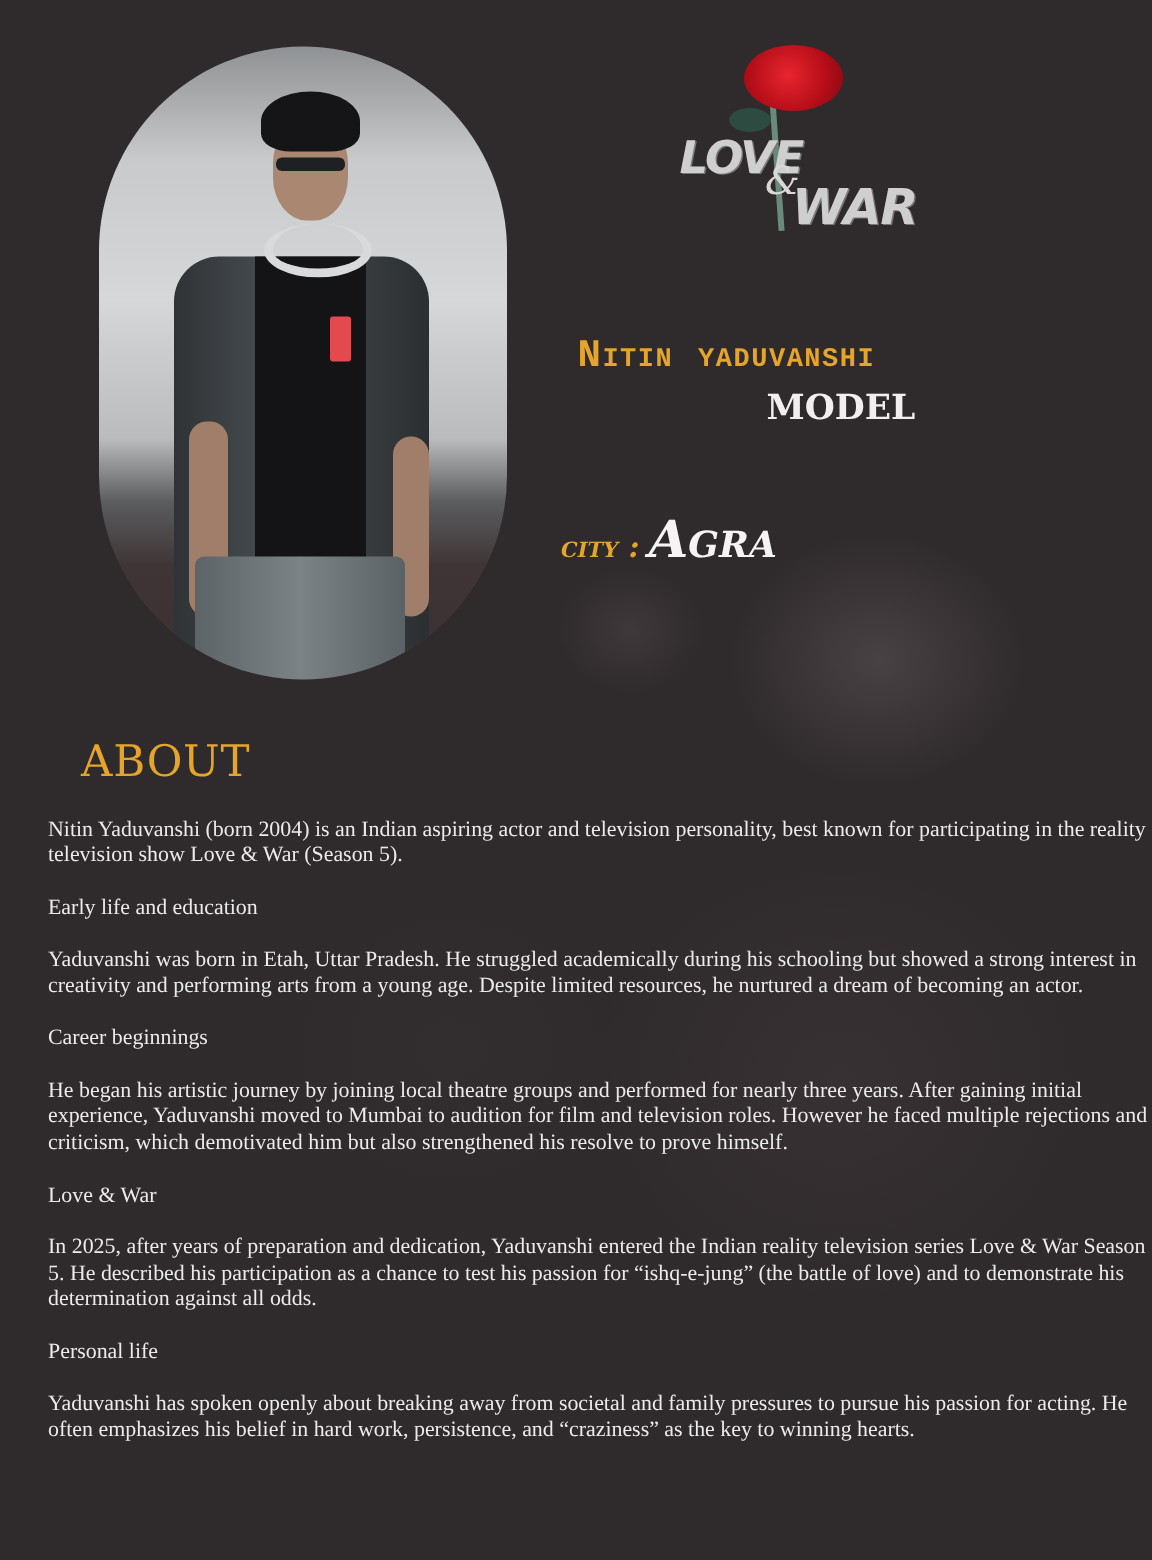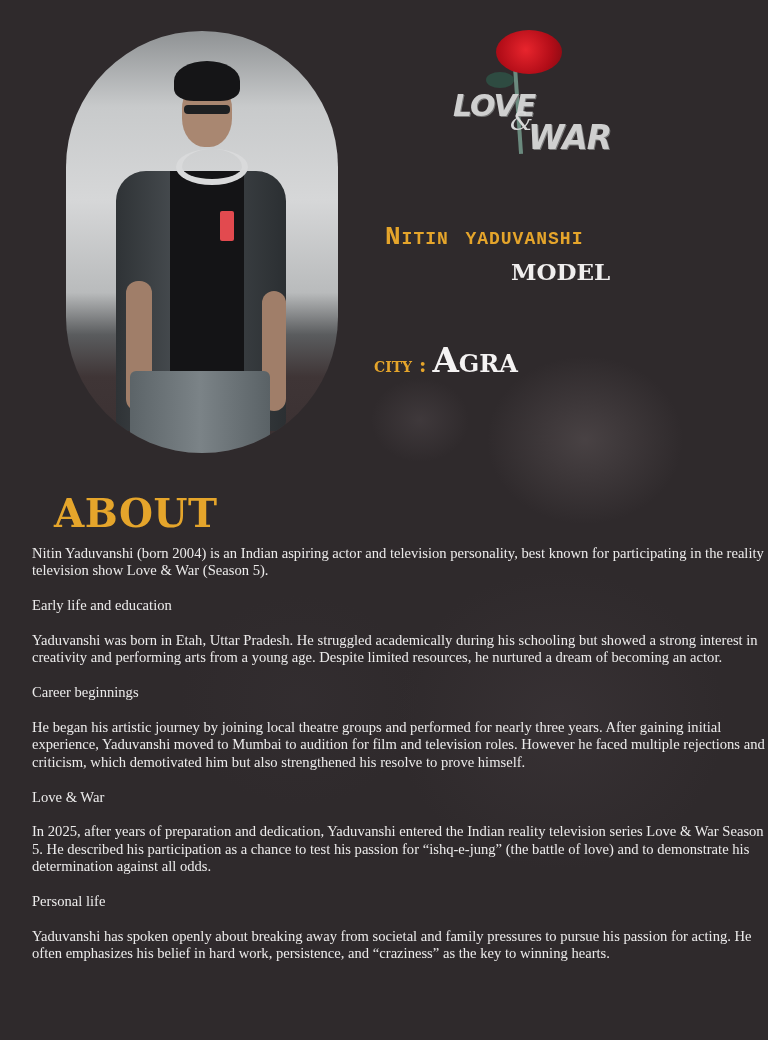--- a/index.html
+++ b/index.html
@@ -24,24 +24,24 @@
   .portrait .fig-arm-r{position:absolute;left:196px;top:260px;width:24px;height:120px;background:#a07e69;border-radius:12px;}
   .logo{position:absolute;left:436px;top:30px;width:160px;height:125px;}
   .rose{position:absolute;left:60px;top:0;width:66px;height:44px;border-radius:50%;background:radial-gradient(circle at 45% 45%,#e8252d,#b30d18 60%,#7d0a12);}
   .stem{position:absolute;left:80px;top:36px;width:4px;height:88px;background:#6b8a7e;transform:rotate(-4deg);}
   .leaf{position:absolute;left:50px;top:42px;width:28px;height:16px;border-radius:50%;background:#2e4b41;}
   .logo-love{position:absolute;left:17px;top:58px;font-family:"DejaVu Sans","Liberation Sans",sans-serif;font-weight:bold;font-style:italic;font-size:30px;color:#cfcfcf;letter-spacing:-1px;text-shadow:1px 1px 0 #777;}
   .logo-amp{position:absolute;left:74px;top:76px;font-family:"DejaVu Serif",serif;font-style:italic;font-size:26px;color:#d8d8d8;}
   .logo-war{position:absolute;left:92px;top:88px;font-family:"DejaVu Sans","Liberation Sans",sans-serif;font-weight:bold;font-style:italic;font-size:33px;color:#cfcfcf;letter-spacing:-1px;text-shadow:1px 1px 0 #777;}
   .name{position:absolute;left:385px;top:222px;font-family:Liberation Mono, monospace;font-weight:bold;color:#e5a52b;font-size:26px;letter-spacing:1px;font-variant:small-caps;white-space:nowrap;}
   .role{position:absolute;left:511px;top:258px;font-family:"DejaVu Serif","Liberation Serif",serif;font-weight:bold;color:#f0eeee;font-size:23px;white-space:nowrap;}
-  .city{position:absolute;left:374px;top:340px;white-space:nowrap;}
+  .city{position:absolute;left:374px;top:340px;white-space:nowrap;font-style:italic;}
   .city .lbl{font-family:"DejaVu Serif","Liberation Serif",serif;font-weight:bold;color:#e5a52b;font-size:20px;font-variant:small-caps;}
   .city .val{font-family:"DejaVu Serif","Liberation Serif",serif;font-weight:bold;color:#f5f3f3;font-size:34px;font-variant:small-caps;margin-left:6px;}
-  .about-h{position:absolute;left:54px;top:490px;font-family:"DejaVu Serif","Liberation Serif",serif;font-weight:bold;color:#e5a52b;font-size:39px;letter-spacing:0.5px;}
+  .about-h{position:absolute;left:54px;top:490px;font-family:"DejaVu Serif","Liberation Serif",serif;font-weight:normal;color:#e5a52b;font-size:29px;letter-spacing:0.5px;}
   .about{position:absolute;left:32px;top:545px;width:740px;font-family:"Liberation Serif","DejaVu Serif",serif;color:#ecebeb;font-size:14.6px;line-height:17.4px;}
   .about p{margin:0 0 17.4px 0;}
 </style>
 </head>
 <body>
 
 <div class="bg-smoke"></div>
 
 <div class="portrait">
   <div class="fig-jacket"></div>

